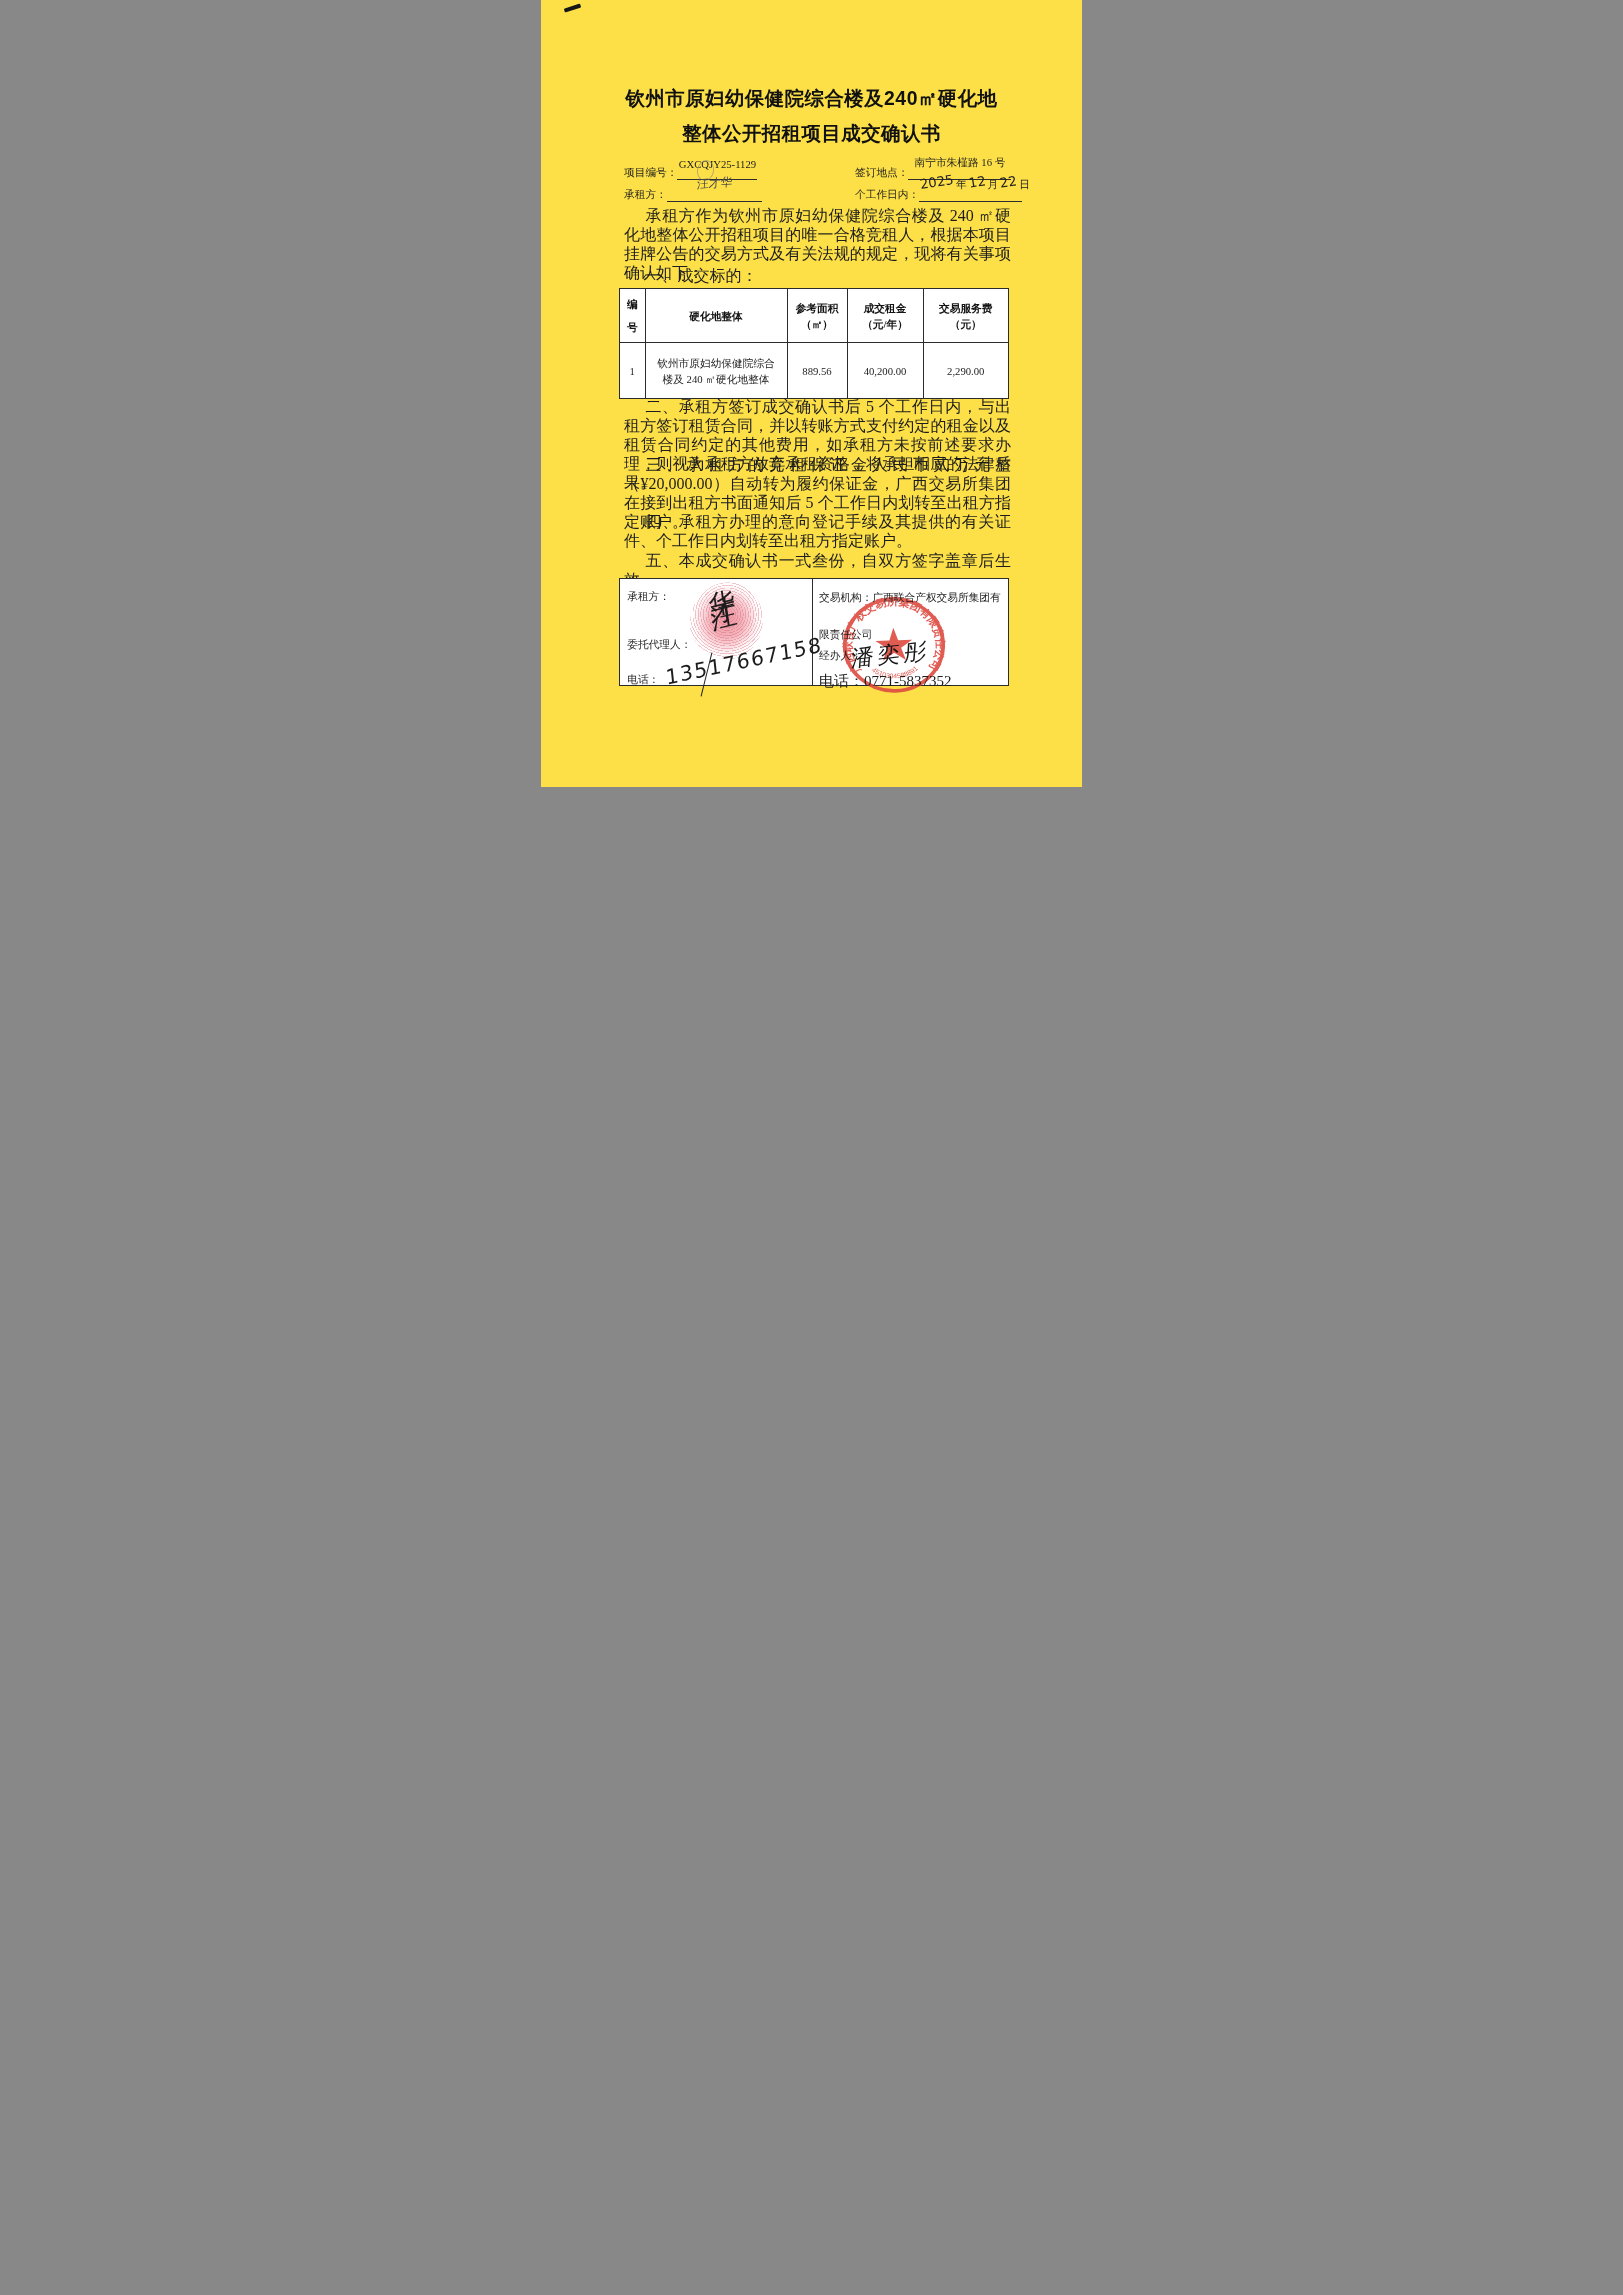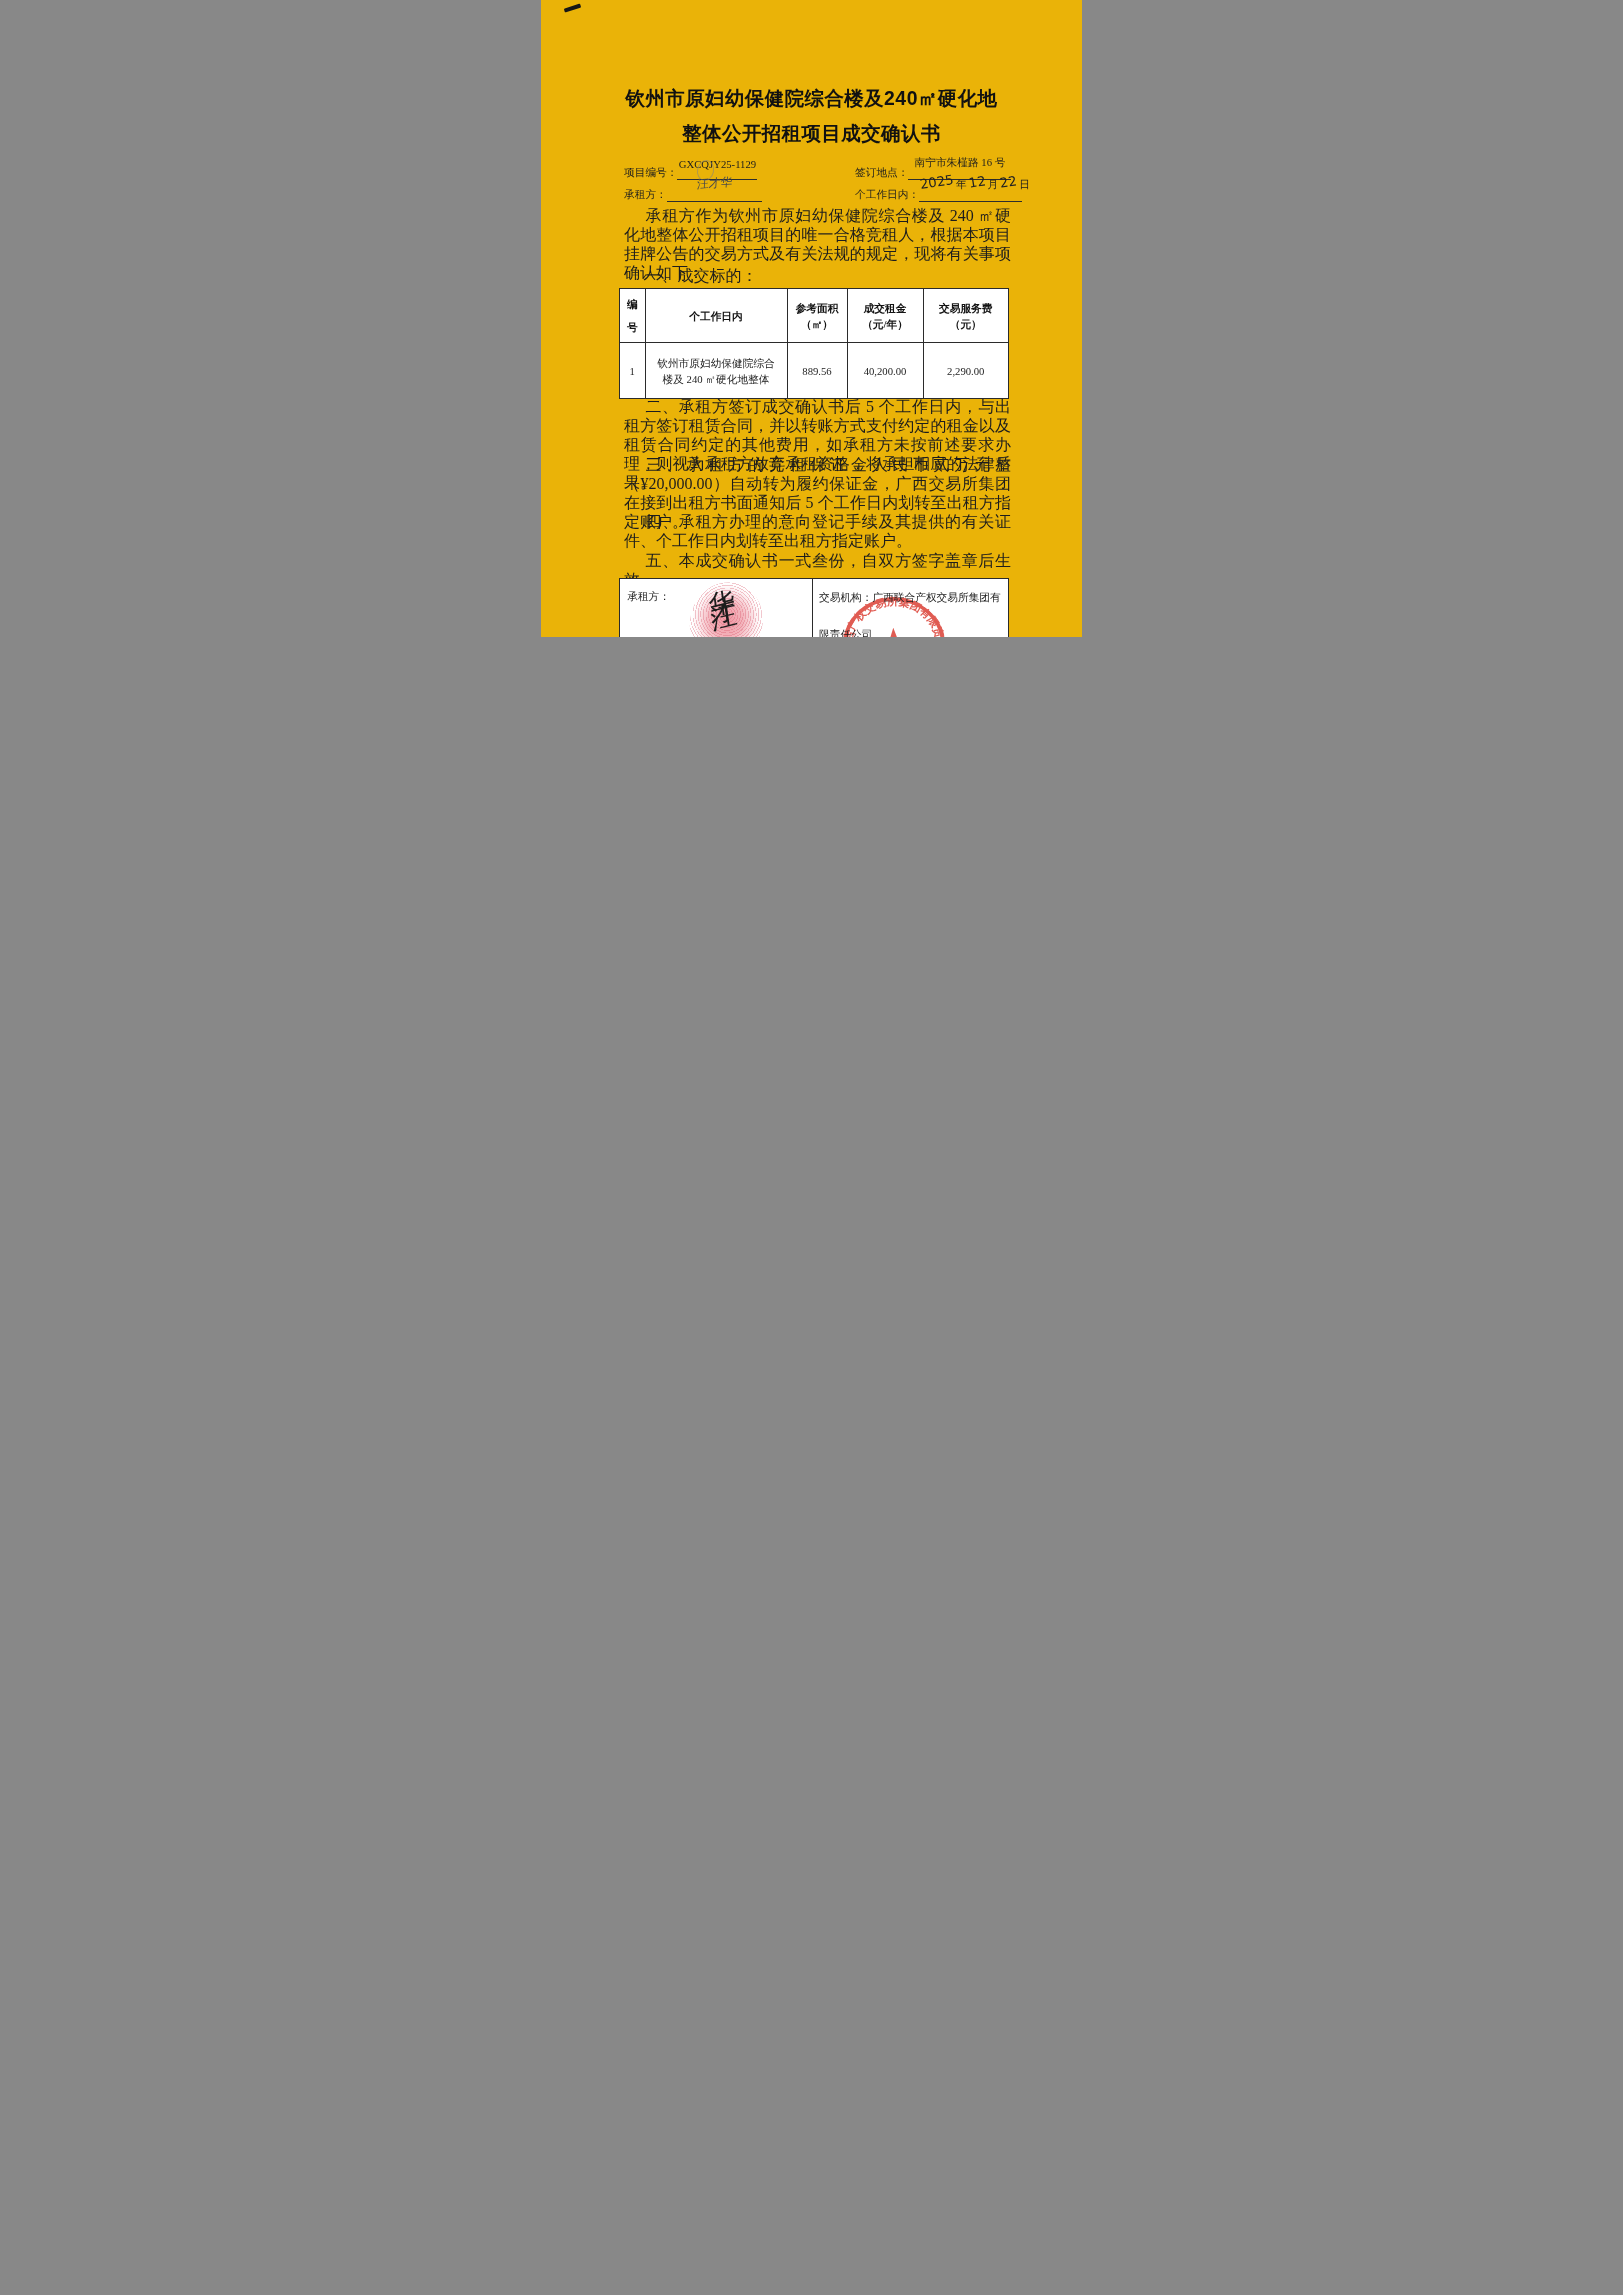--- a/index.html
+++ b/index.html
@@ -1,18 +1,18 @@
 <!DOCTYPE html>
 <html style="font-size:8.2px"><head>
 <meta charset="utf-8">
 <style>
   html,body{margin:0;padding:0;background:#888;}
   .page{
-    position:relative; width:541px; height:637px; margin:0 auto;
-    background:#eab308; overflow:hidden;
+    position:relative; width:541px; height:787px; margin:0 auto;
+    background:#fde047; overflow:hidden;
     font-family:"Liberation Serif","DejaVu Serif",serif;
     color:#1d1d1d;
     text-decoration:underline;
   }
   .abs{position:absolute;}
   
   .doc-title{
     left:0; right:0; top:81px; text-align:center;
     font-family:"Liberation Sans","DejaVu Sans",sans-serif;
     font-weight:bold; font-size:19.4px; line-height:35px; letter-spacing:0.5px; color:#111;
@@ -113,21 +113,21 @@
   <div class="abs para" style="top:206px;">承租方作为钦州市原妇幼保健院综合楼及 240 ㎡硬化地整体公开招租项目的唯一合格竞租人，根据本项目挂牌公告的交易方式及有关法规的规定，现将有关事项确认如下：</div>
   <div class="abs para" style="top:266px;">一、成交标的：</div>
 
   <div class="abs dtable">
     <div class="drow drow-h">
       <div class="dcell dh c0 vhead">
         <span>编</span>
         <span>号</span>
       </div>
       <div class="dcell dh c1">
-        <span>个工作日内</span>
+        <span>硬化地整体</span>
       </div>
       <div class="dcell dh c2">
         <span>参考面积</span>
         <span>（㎡）</span>
       </div>
       <div class="dcell dh c3">
         <span>成交租金</span>
         <span>（元/年）</span>
       </div>
       <div class="dcell dh c4">

